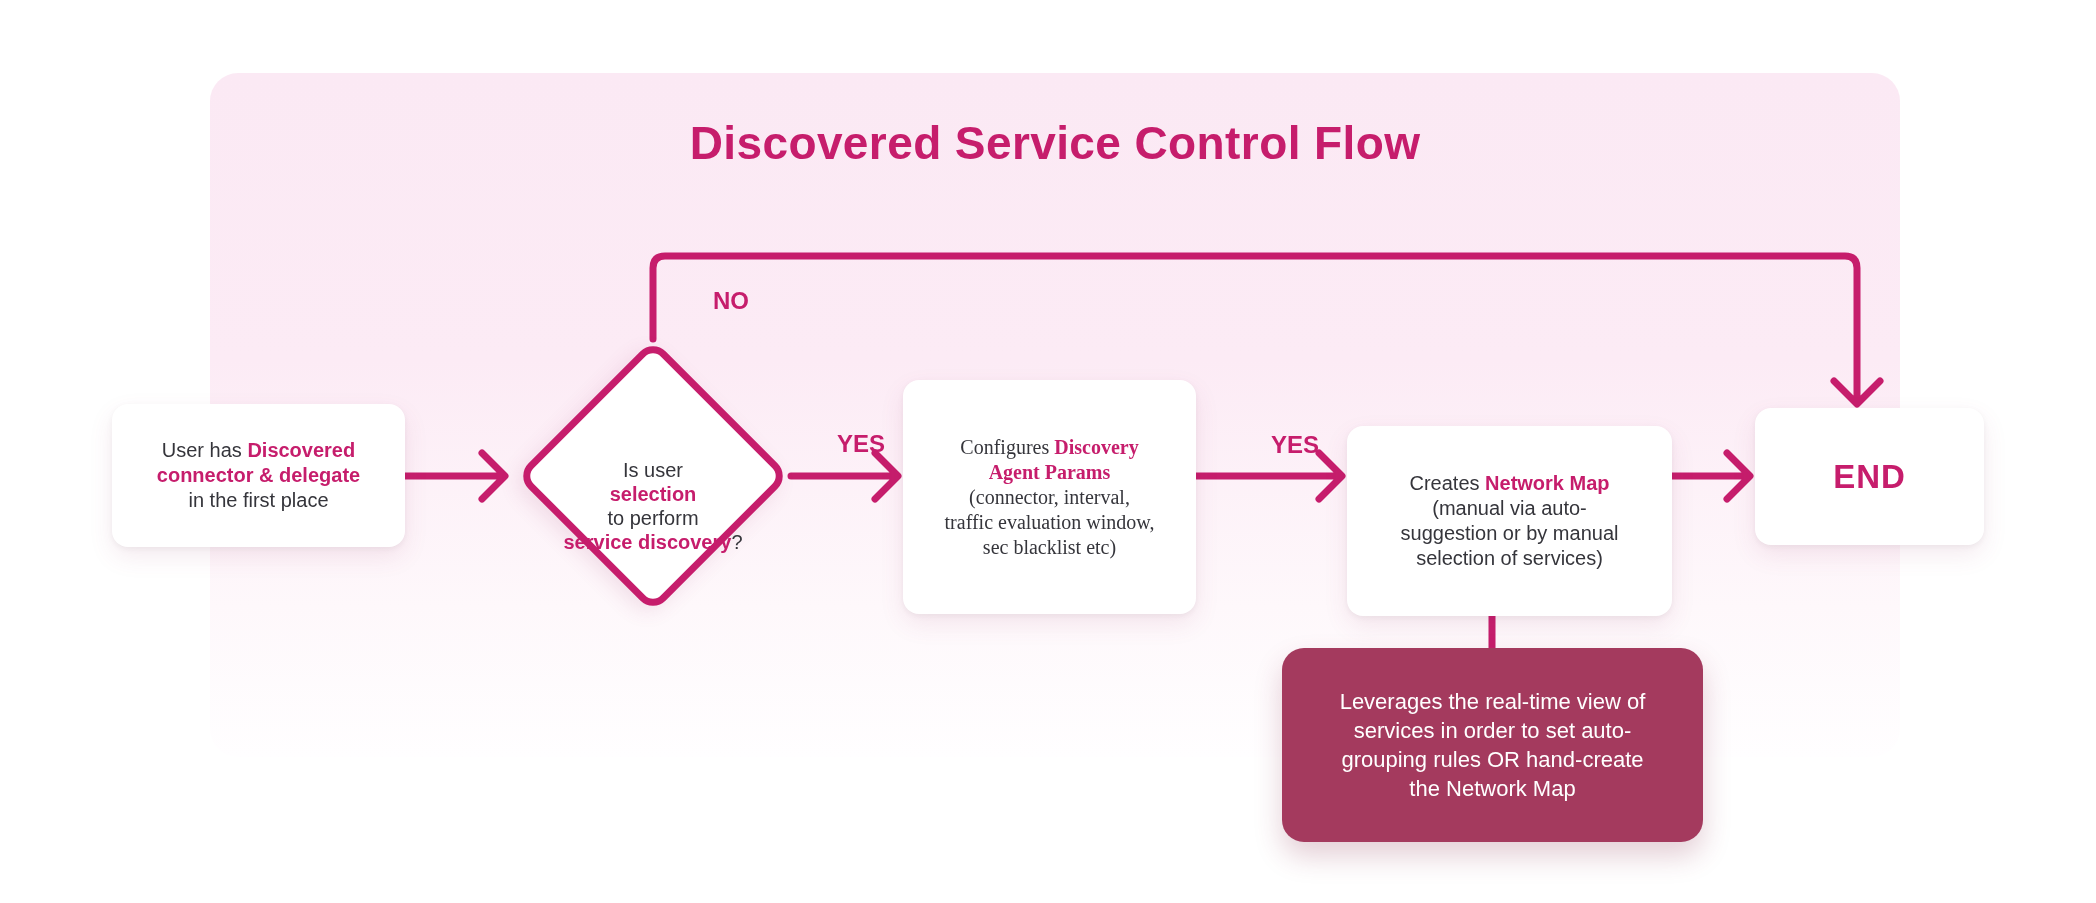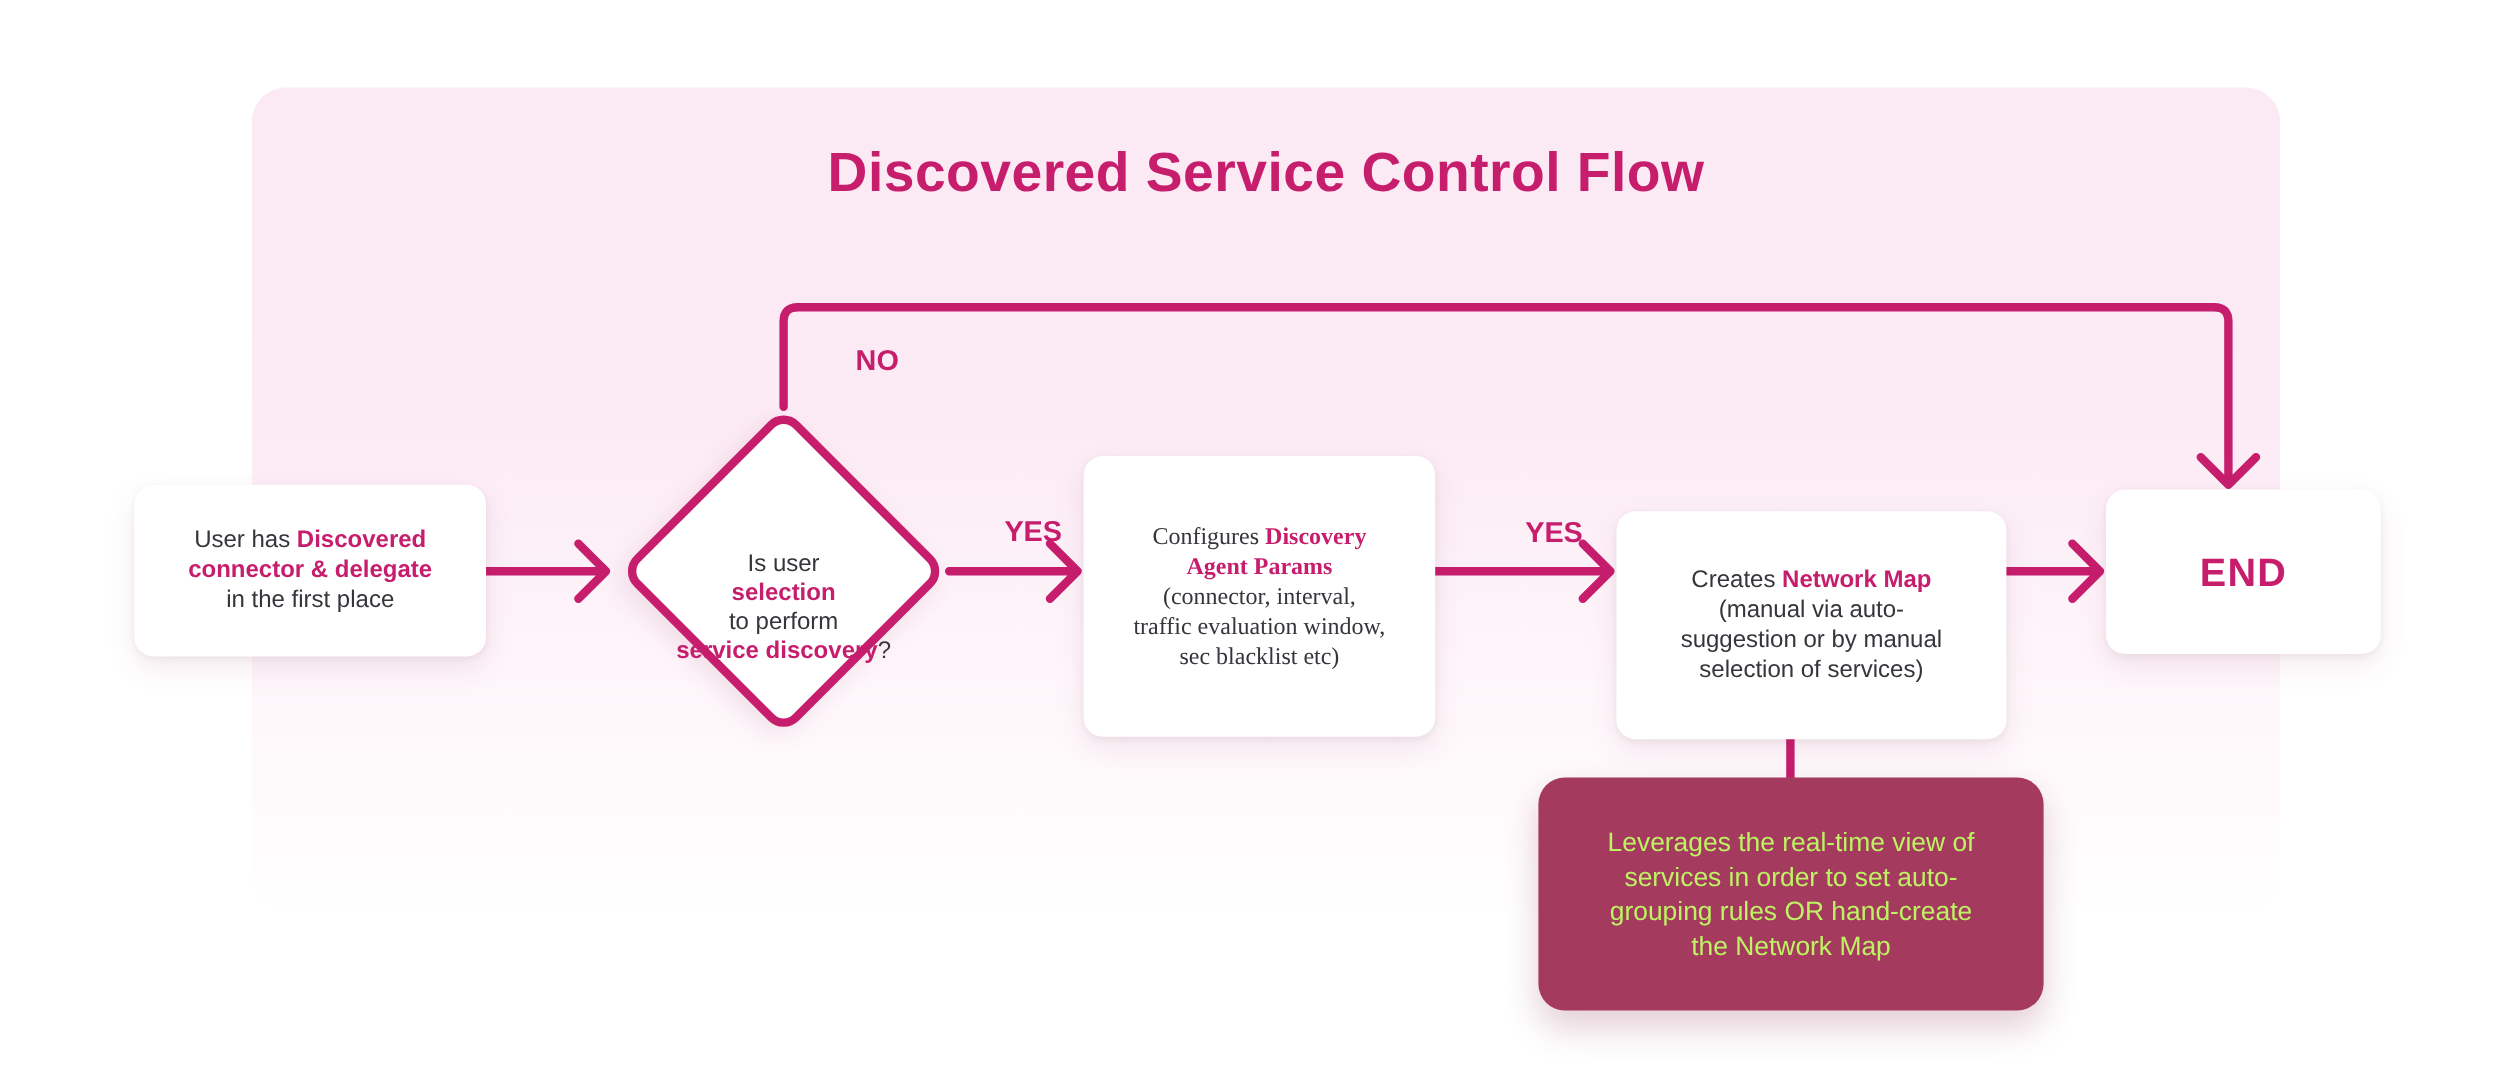--- a/index.html
+++ b/index.html
@@ -103,21 +103,21 @@
     left: 1282px; top: 648px;
     width: 421px; height: 194px;
     background: var(--note-bg);
     border-radius: 22px;
     box-shadow: 0 14px 28px rgba(130, 35, 70, 0.22);
     display: flex;
     flex-direction: column;
     align-items: center;
     justify-content: center;
     text-align: center;
-    color: #bef264;
+    color: #ffffff;
     font-size: 22px;
     line-height: 29px;
     z-index: 4;
   }
 </style>
 </head>
 <body>
 
 <div class="page">
 

